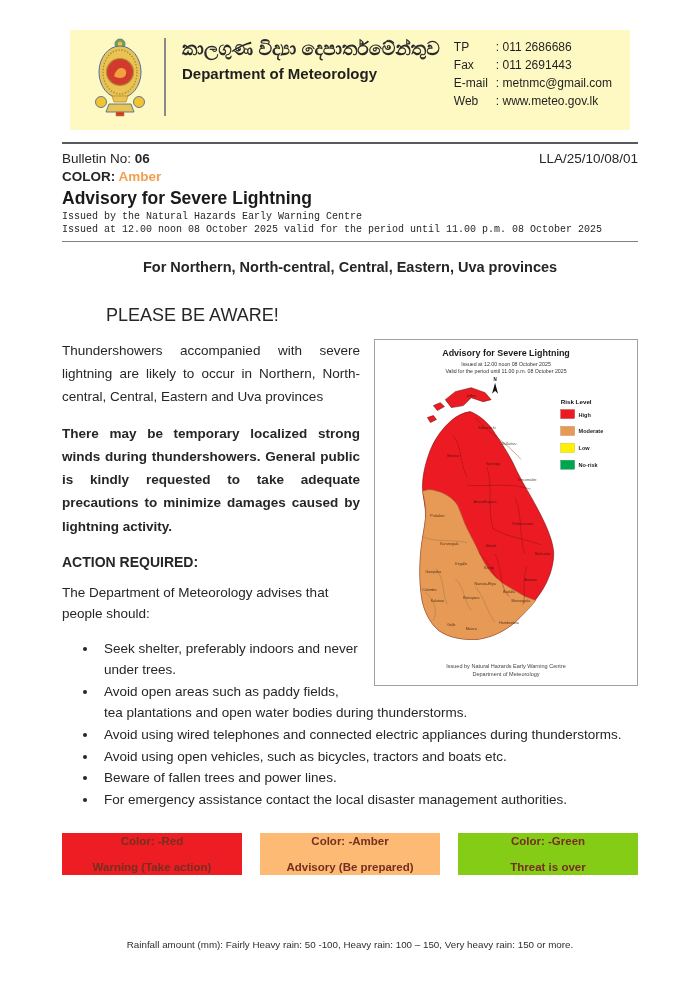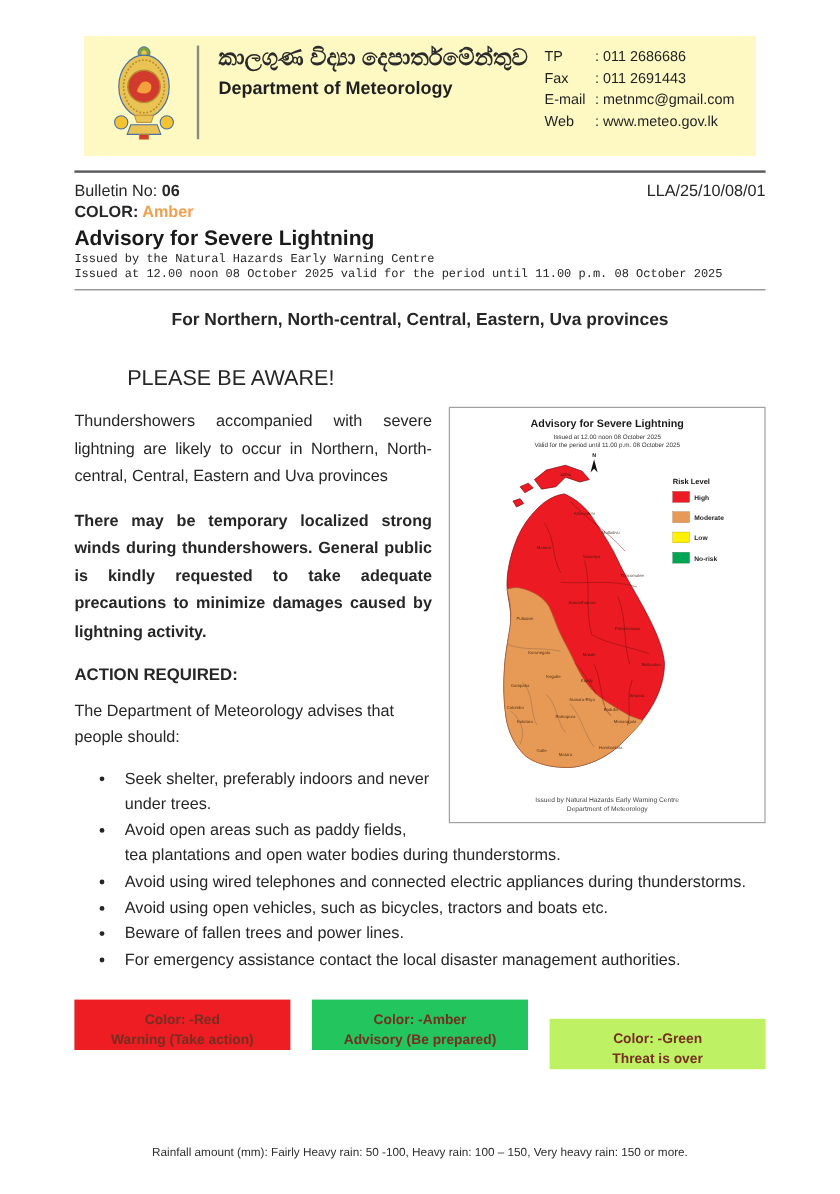--- a/index.html
+++ b/index.html
@@ -43,26 +43,26 @@
   .para { font-size:13.5px; line-height:1.72; text-align:justify; }
   .para.bold { font-weight:bold; margin-top:13px; }
   .action-heading { font-weight:bold; font-size:14px; margin-top:16px; }
   .action-intro { font-size:13.5px; line-height:1.6; margin-top:12px; }
   .bullets { margin-top:14px; padding-left:36px; font-size:13.5px; line-height:1.55; }
   .bullets li { padding-left:6px; margin-bottom:1px; }
 
   
   .status-row { display:flex; justify-content:space-between; margin:22px 62px 0 62px; clear:both; }
   .status-box {
-    width:180px; height:42px; display:flex; flex-direction:column; justify-content:flex-end;
+    width:180px; height:42px; display:flex; flex-direction:column; justify-content:space-between;
     text-align:center; font-size:11.5px; font-weight:bold; line-height:1.45; color:#752f21;
   }
   .status-box.red { background:#ee1c23; }
-  .status-box.amber { background:#22c55e; }
-  .status-box.green { background:#bef264;margin-top:16px; }
+  .status-box.amber { background:#fdba74; }
+  .status-box.green { background:#84cc16; }
 
   
   .footer-note { text-align:center; font-size:9.8px; line-height:1.55; color:#2e2e2e; margin-top:62px; }
 
   
   .m-title { font-size:9px; font-weight:bold; fill:#1a1a1a; }
   .m-sub { font-size:5.3px; fill:#333; }
   .m-legend-title { font-size:6.3px; font-weight:bold; fill:#111; }
   .m-legend-label { font-size:5.6px; font-weight:bold; fill:#222; }
   .m-caption { font-size:5.6px; fill:#444; }

